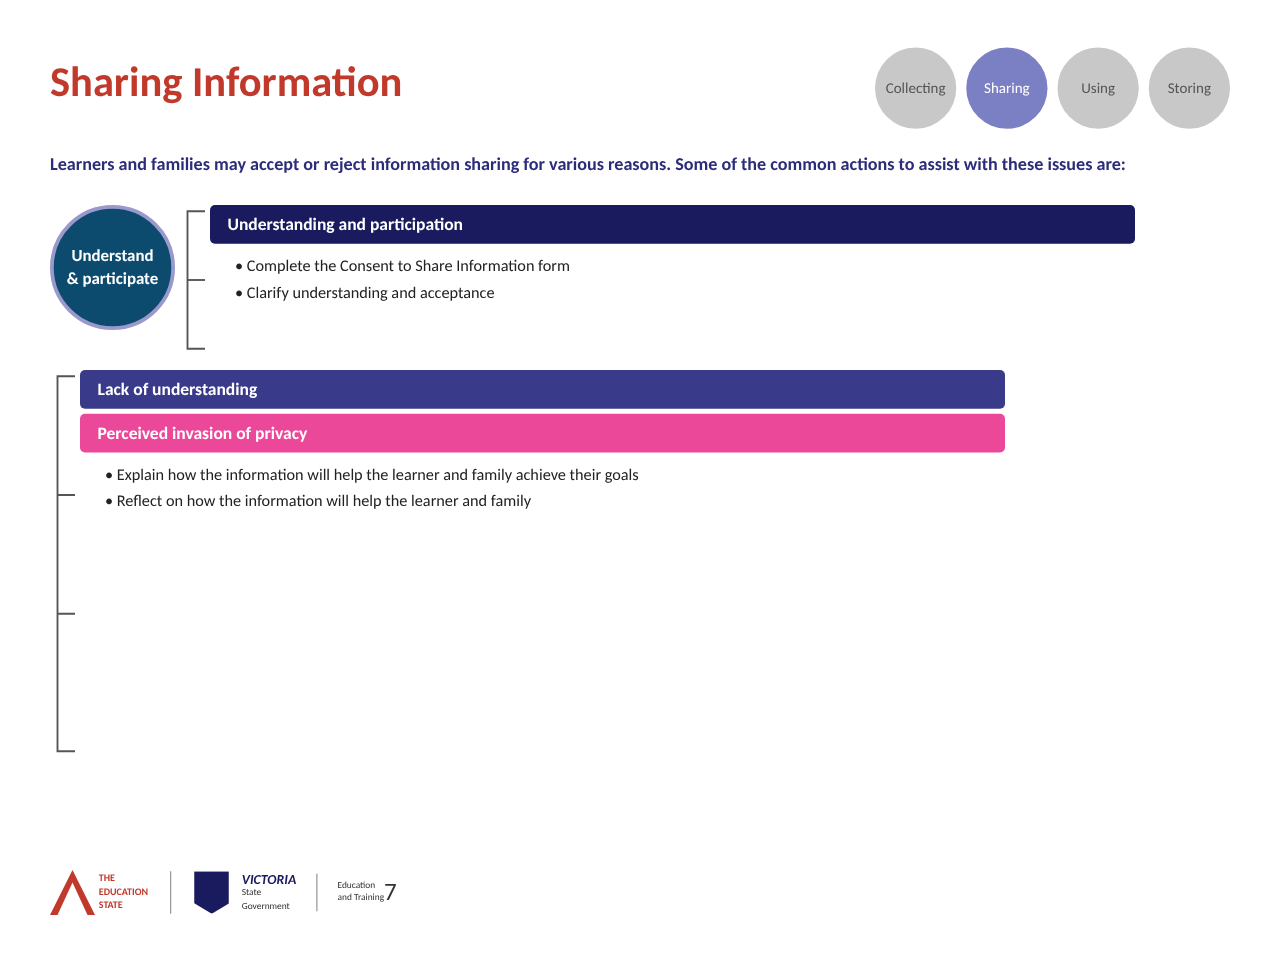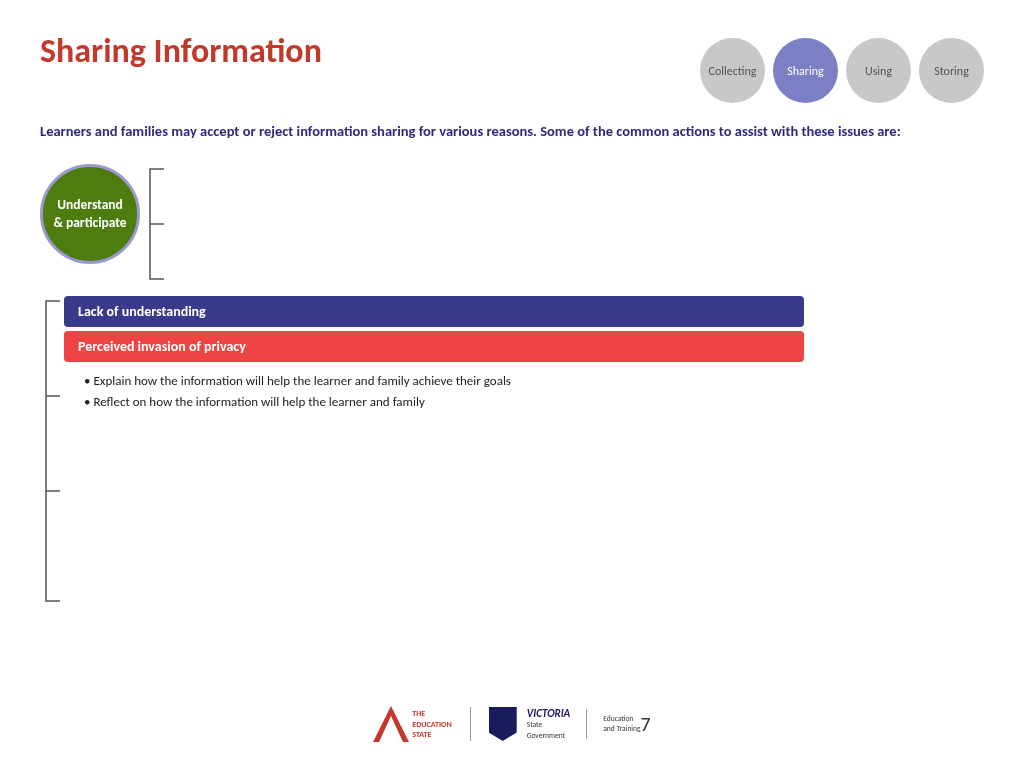--- a/index.html
+++ b/index.html
@@ -15,21 +15,21 @@
     .slide {
       width: 1024px;
       height: 768px;
       padding: 30px 40px 20px 40px;
       position: relative;
     }
 
     
     .header {
       display: flex;
-      align-items: flex-start;
+      align-items: center;
       justify-content: space-between;
       margin-bottom: 18px;
     }
 
     .page-title {
       font-size: 34px;
       font-weight: 700;
       color: #c0392b;
     }
 
@@ -71,21 +71,21 @@
       color: #2c2c7a;
       line-height: 1.45;
       margin-bottom: 22px;
       max-width: 880px;
     }
 
     .action-circle {
       width: 100px;
       height: 100px;
       border-radius: 50%;
-      background: #4d7c0f;
+      background: #0c4a6e;
       border: 3px solid #9999cc;
       display: flex;
       align-items: center;
       justify-content: center;
       color: #fff;
       font-size: 13.5px;
       font-weight: 700;
       text-align: center;
       line-height: 1.3;
     }
@@ -105,21 +105,21 @@
 
     .panel-header.dark-blue {
       background: #1a1a5e;
     }
 
     .panel-header.medium-blue {
       background: #3a3a8a;
     }
 
     .panel-header.light-purple {
-      background: #ef4444;
+      background: #ec4899;
     }
 
     .panel-body {
       padding: 5px 14px 8px 20px;
       font-size: 13px;
       color: #222;
       line-height: 1.6;
     }
 
     .panel-body ul {
@@ -128,26 +128,26 @@
     }
 
     .panel-body ul li::before {
       content: '• ';
       color: #222;
     }
 
     
     .footer {
       position: absolute;
-      bottom: 26px;
+      bottom: 36px;
       left: 40px;
       right: 40px;
       display: flex;
       align-items: center;
-      justify-content: center;
+      justify-content: flex-start;
     }
 
     .footer-logos {
       display: flex;
       align-items: center;
       gap: 18px;
     }
 
     .logo-education-state {
       display: flex;
@@ -269,20 +269,31 @@
           </div>
         </div>
 
         <div style="width:24px; margin-top:0; align-self:stretch; display:flex; align-items:center;">
           <svg width="24" height="120" viewBox="0 0 24 120">
             <path d="M20,5 L6,5 L6,115 L20,115" stroke="#555" stroke-width="1.5" fill="none"></path>
             <line x1="6" y1="60" x2="20" y2="60" stroke="#555" stroke-width="1.5"></line>
           </svg>
         </div>
 
+        <div class="upper-panels" style="width:740px;">
+          <div class="panel-group">
+            <div class="panel-header dark-blue">Understanding and participation</div>
+            <div class="panel-body">
+              <ul>
+                <li><span>Complete the Consent to Share Information form</span></li>
+                <li><span>Clarify understanding  and acceptance</span></li>
+              </ul>
+            </div>
+          </div>
+        </div>
       </div>
 
       <div class="lower-group">
 
 
         <div style="width:24px; align-self:stretch; display:flex; align-items:center;">
           <svg width="24" height="310" viewBox="0 0 24 310">
             <path d="M20,5 L6,5 L6,305 L20,305" stroke="#555" stroke-width="1.5" fill="none"></path>
             <line x1="6" y1="100" x2="20" y2="100" stroke="#555" stroke-width="1.5"></line>
             <line x1="6" y1="195" x2="20" y2="195" stroke="#555" stroke-width="1.5"></line>

